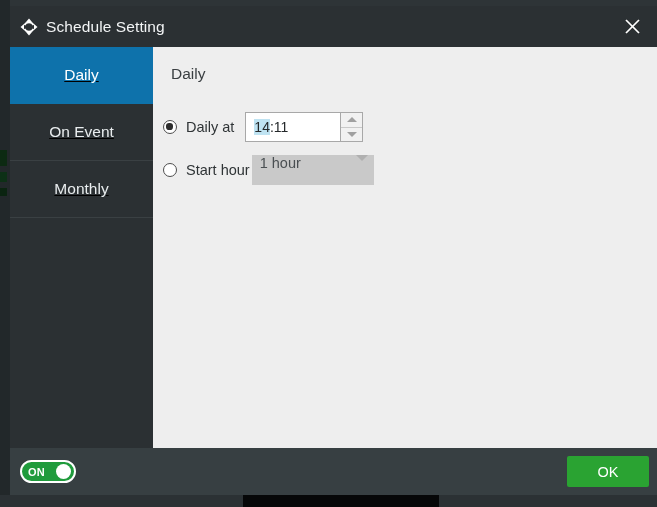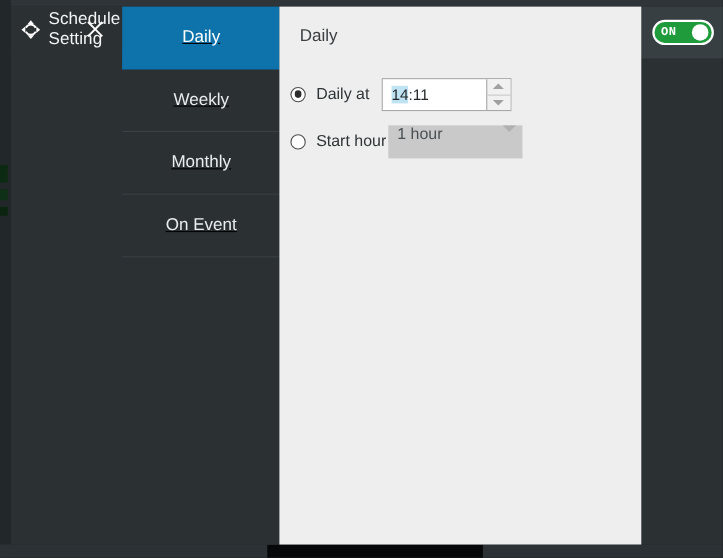--- a/index.html
+++ b/index.html
@@ -67,21 +67,21 @@
 
   
   #dialog {
     position: absolute;
     left: 10px;
     top: 6px;
     width: 647px;
     height: 489px;
     background: #2b3033;
     display: flex;
-    flex-direction: row;
+    flex-direction: column;
   }
 
   
   .titlebar {
     height: 41px;
     flex: 0 0 41px;
     background: #2b3033;
     display: flex;
     align-items: center;
     position: relative;
@@ -296,21 +296,20 @@
     justify-content: space-between;
     padding: 0 3px;
     cursor: pointer;
   }
   .toggle-label {
     font-size: 11px;
     color: #ffffff;
     font-weight: bold;
     padding-left: 3px;
     letter-spacing: .3px;
-    font-family: Liberation Mono, monospace;
   }
   .knob {
     width: 15px;
     height: 15px;
     border-radius: 50%;
     background: #ffffff;
   }
   .footer-spacer { flex: 1 1 auto; }
   .btn {
     height: 31px;
@@ -362,27 +361,24 @@
     </span>
   </div>
 
   <div class="body-row">
 
     <div class="sidebar">
       <div class="tab active">
         <span>Daily</span>
       </div>
       <div class="tab">
-        <span>Weekly</span>
+        <span>On Event</span>
       </div>
       <div class="tab">
         <span>Monthly</span>
-      </div>
-      <div class="tab">
-        <span>On Event</span>
       </div>
     </div>
 
     <div class="content">
       <div class="content-title">Daily</div>
 
       <div class="form">
 
         <div class="form-row">
           <span class="radio checked"></span>
@@ -417,15 +413,16 @@
       </div>
     </div>
   </div>
 
   <div class="footer">
     <span class="toggle">
       <span class="toggle-label">ON</span>
       <span class="knob"></span>
     </span>
     <span class="footer-spacer"></span>
+    <button class="btn">OK</button>
   </div>
 
 </div>
 
 </body></html>

